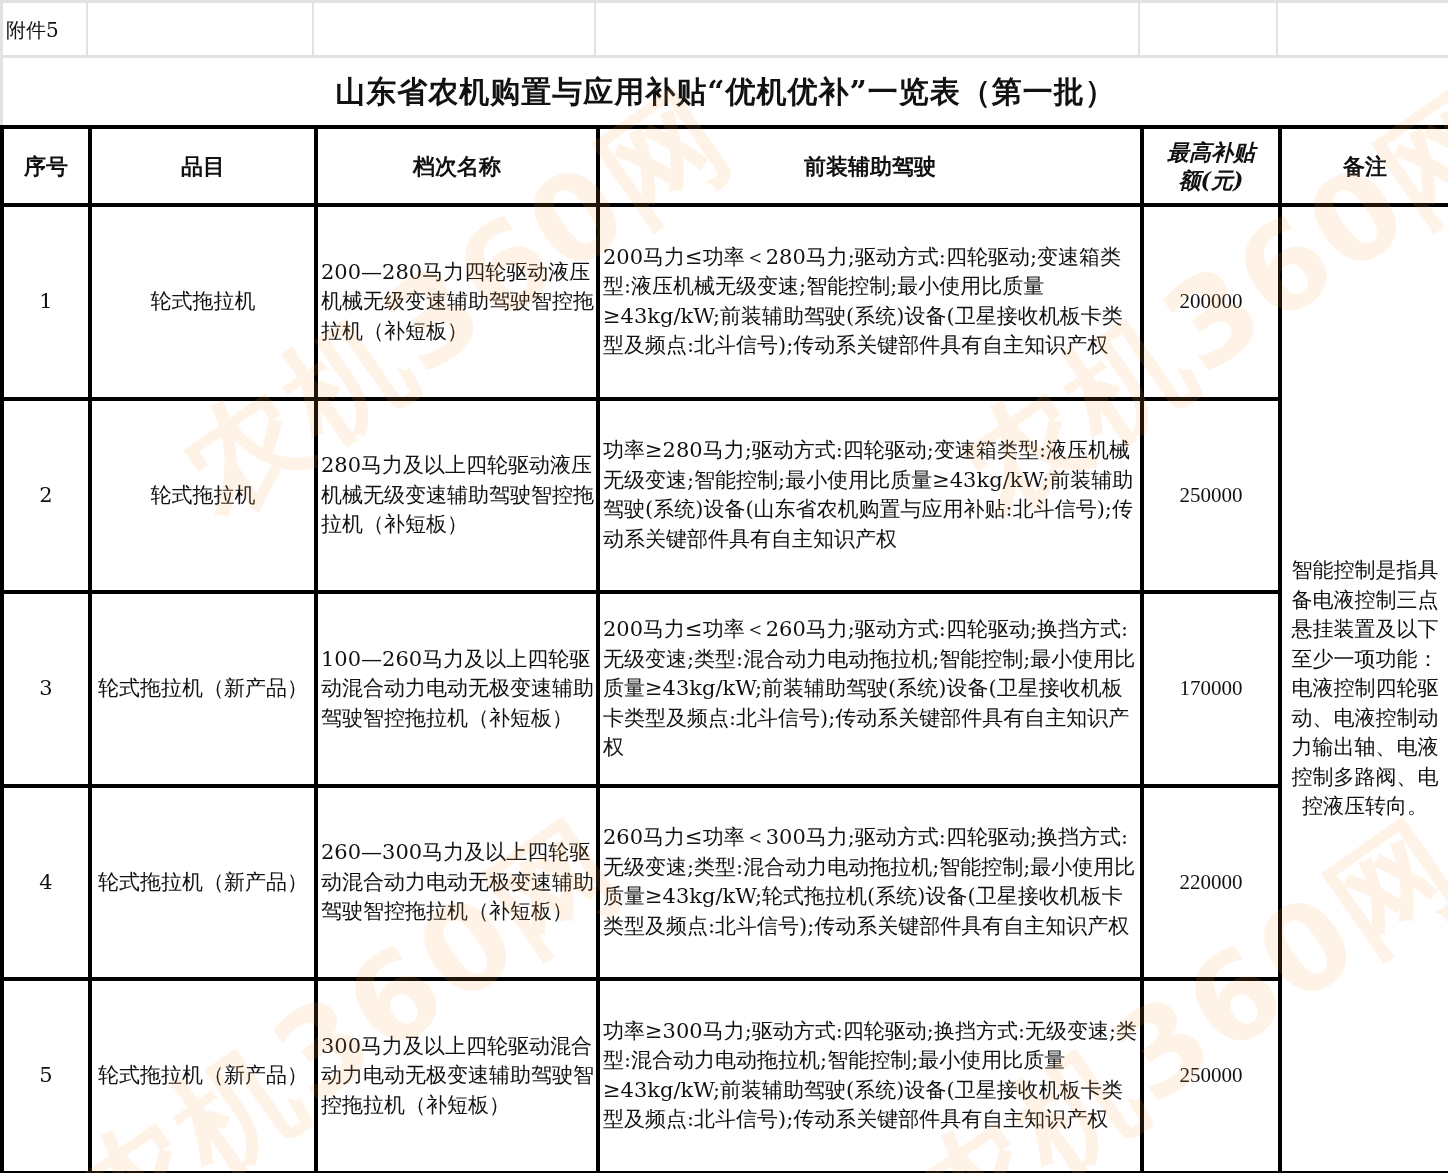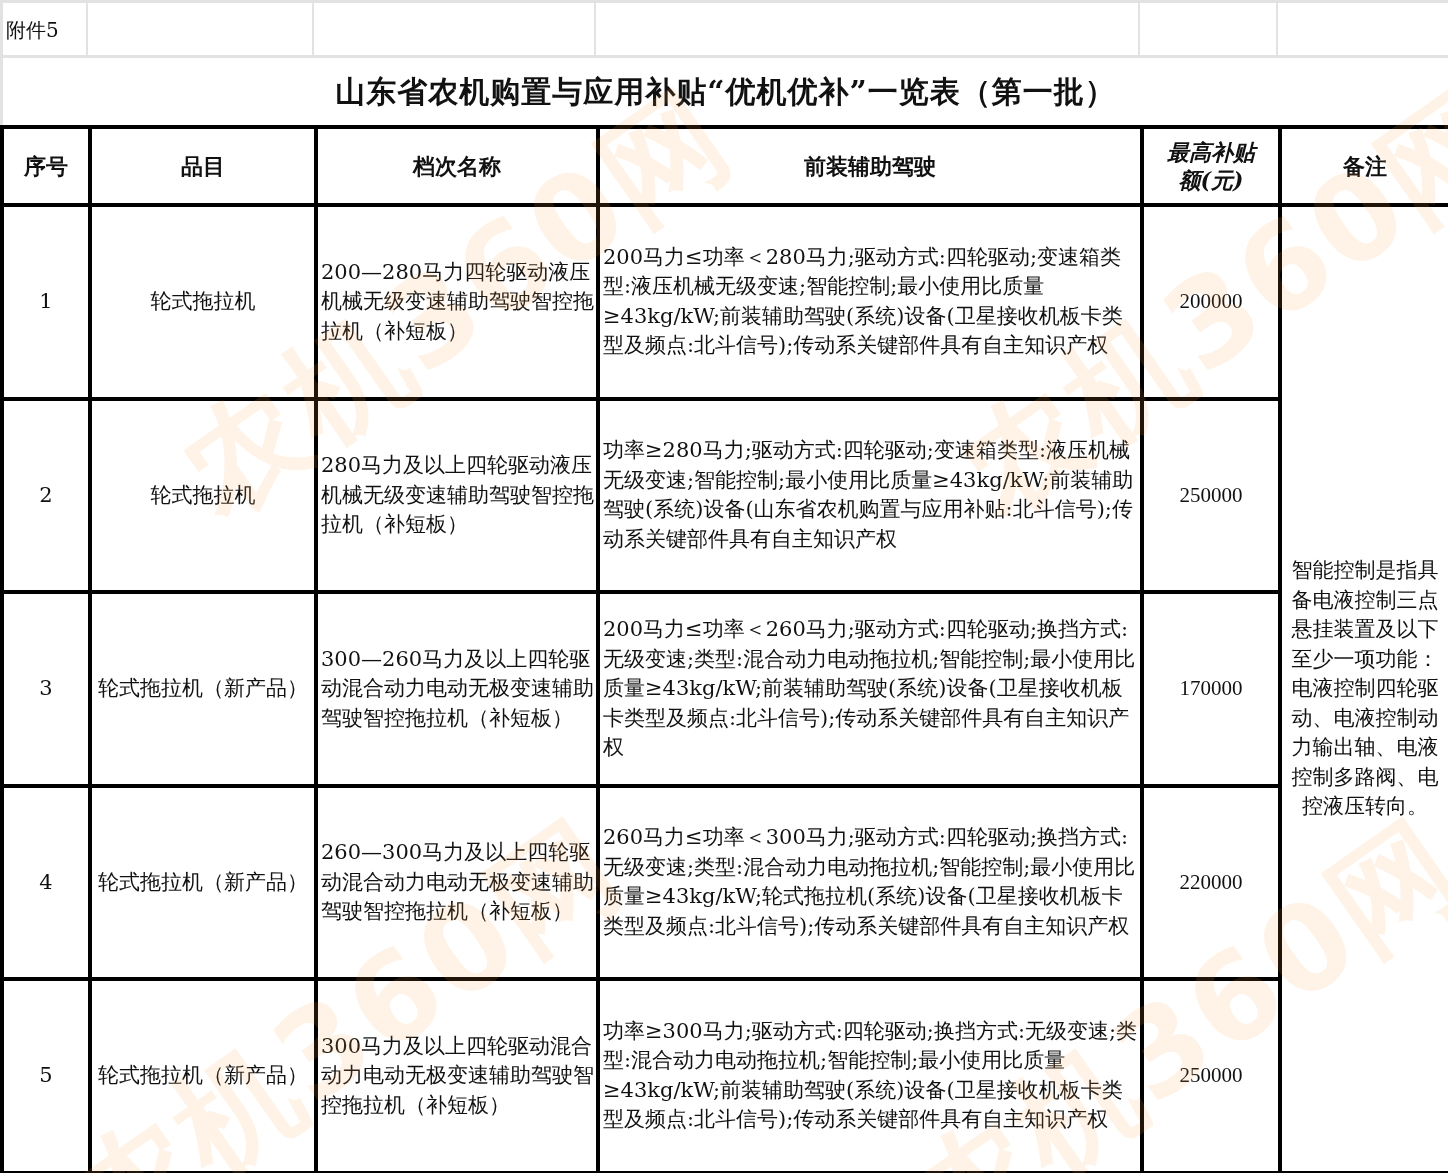--- a/index.html
+++ b/index.html
@@ -99,21 +99,21 @@
     <tr class="r">
       <td class="c">2</td>
       <td class="c">轮式拖拉机</td>
       <td class="l">280马力及以上四轮驱动液压机械无级变速辅助驾驶智控拖拉机（补短板）</td>
       <td class="l">功率≥280马力;驱动方式:四轮驱动;变速箱类型:液压机械无级变速;智能控制;最小使用比质量≥43kg/kW;前装辅助驾驶(系统)设备(山东省农机购置与应用补贴:北斗信号);传动系关键部件具有自主知识产权</td>
       <td class="num">250000</td>
     </tr>
     <tr class="r">
       <td class="c">3</td>
       <td class="c">轮式拖拉机（新产品）</td>
-      <td class="l">300—260马力及以上四轮驱动混合动力电动无极变速辅助驾驶智控拖拉机（补短板）</td>
+      <td class="l">100—260马力及以上四轮驱动混合动力电动无极变速辅助驾驶智控拖拉机（补短板）</td>
       <td class="l">200马力≤功率＜260马力;驱动方式:四轮驱动;换挡方式:无级变速;类型:混合动力电动拖拉机;智能控制;最小使用比质量≥43kg/kW;前装辅助驾驶(系统)设备(卫星接收机板卡类型及频点:北斗信号);传动系关键部件具有自主知识产权</td>
       <td class="num">170000</td>
     </tr>
     <tr class="r">
       <td class="c">4</td>
       <td class="c">轮式拖拉机（新产品）</td>
       <td class="l">260—300马力及以上四轮驱动混合动力电动无极变速辅助驾驶智控拖拉机（补短板）</td>
       <td class="l">260马力≤功率＜300马力;驱动方式:四轮驱动;换挡方式:无级变速;类型:混合动力电动拖拉机;智能控制;最小使用比质量≥43kg/kW;轮式拖拉机(系统)设备(卫星接收机板卡类型及频点:北斗信号);传动系关键部件具有自主知识产权</td>
       <td class="num">220000</td>
     </tr>

